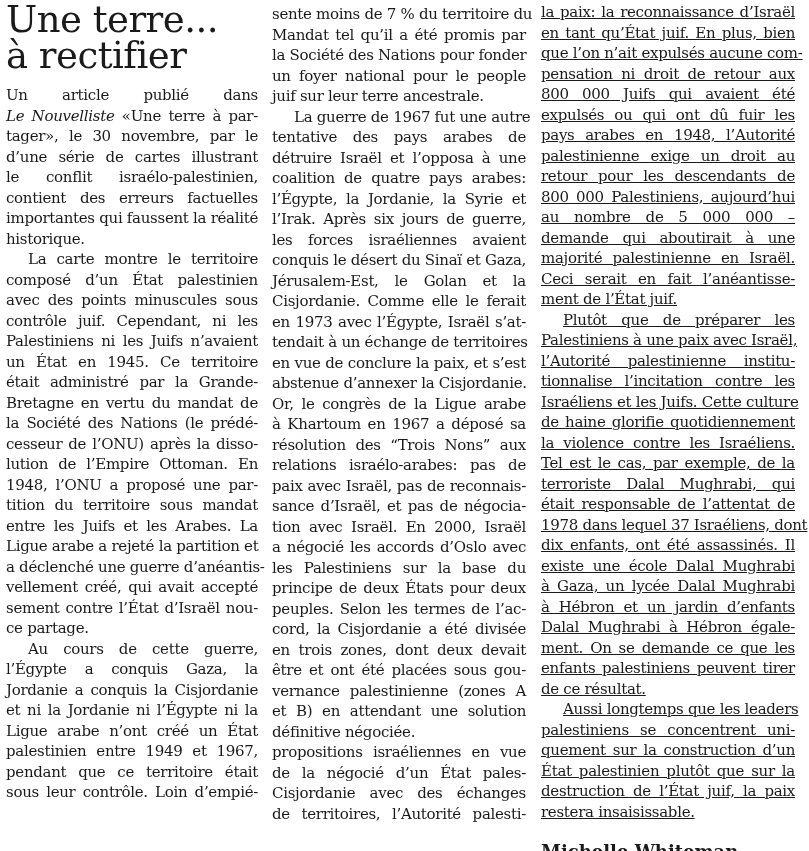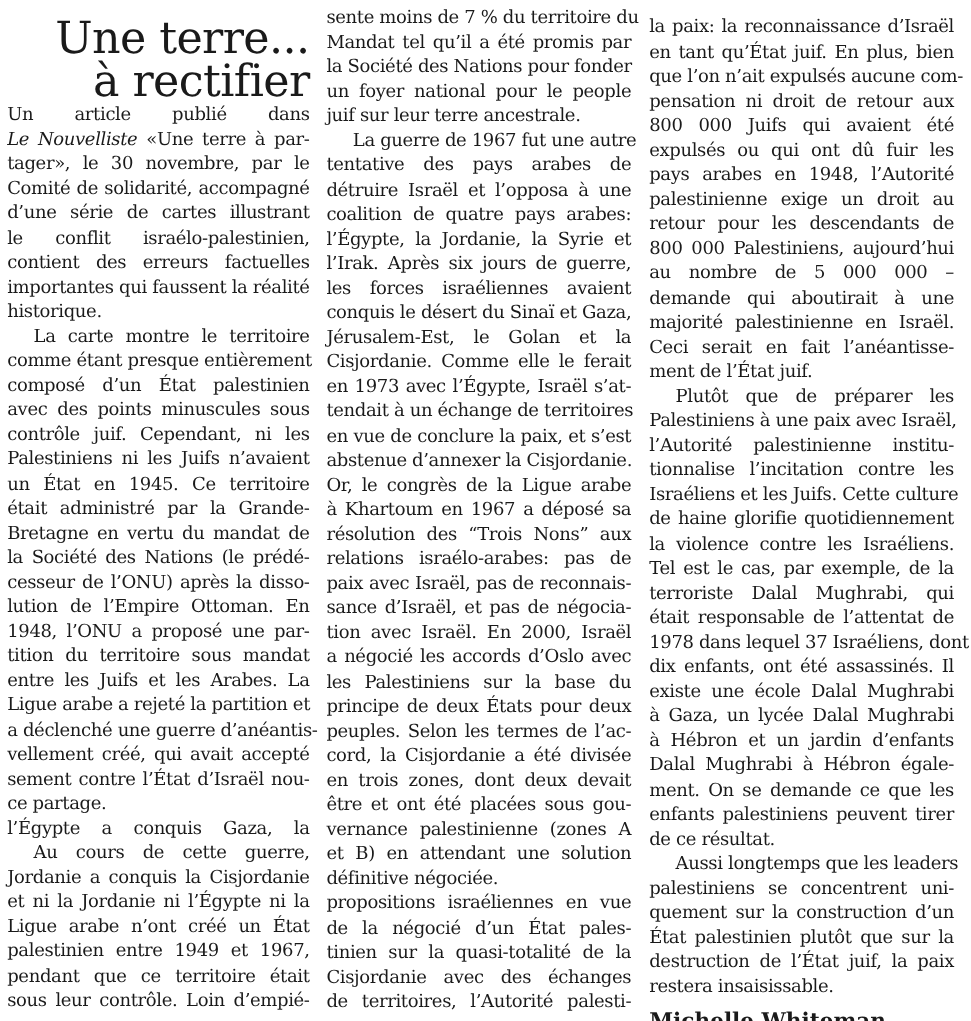--- a/index.html
+++ b/index.html
@@ -16,29 +16,28 @@
   #col1 { left: 6px; width: 252px; }
   #col2 { left: 272px; width: 254px; }
   #col3 { left: 541px; width: 254px; }
   .headline {
     font-family: "DejaVu Serif", "Liberation Serif", serif;
     font-weight: normal;
     font-size: 37px;
     line-height: 36px;
     letter-spacing: -0.5px;
     margin: 0;
-    padding-top: 14px;
+    padding-top: 2px;
     color: #1a1a1a;
-    text-align: right;
   }
   .headline .hl { display: block; white-space: nowrap; }
   .body-lines { position: absolute; left: 0; right: 0; }
   #col1 .body-lines { top: 85px; }
   #col2 .body-lines { top: 4px; }
-  #col3 .body-lines { top: 12px; }
+  #col3 .body-lines { top: 2px; text-decoration: underline; }
   .ln {
     display: block;
     height: 20.5px;
     line-height: 20.5px;
     font-size: 15px;
     white-space: nowrap;
     text-align: justify;
     text-align-last: justify;
     letter-spacing: -0.3px;
   }
@@ -55,48 +54,46 @@
 
 <div class="col" id="col1">
   <h1 class="headline">
     <span class="hl">Une terre...</span>
     <span class="hl">à rectifier</span>
   </h1>
   <div class="body-lines">
       <span class="ln">Un article publié dans</span>
       <span class="ln"><i>Le Nouvelliste</i> <span>«Une terre à par-</span></span>
       <span class="ln">tager», le 30 novembre, par le</span>
-      <span class="ln">Comité de solidarité, accompagné</span>
       <span class="ln">d’une série de cartes illustrant</span>
       <span class="ln">le conflit israélo-palestinien,</span>
       <span class="ln">contient des erreurs factuelles</span>
       <span class="ln">importantes qui faussent la réalité</span>
       <span class="ln last">historique.</span>
       <span class="ln indent">La carte montre le territoire</span>
-      <span class="ln">comme étant presque entièrement</span>
       <span class="ln">composé d’un État palestinien</span>
       <span class="ln">avec des points minuscules sous</span>
       <span class="ln">contrôle juif. Cependant, ni les</span>
       <span class="ln">Palestiniens ni les Juifs n’avaient</span>
       <span class="ln">un État en 1945. Ce territoire</span>
       <span class="ln">était administré par la Grande-</span>
       <span class="ln">Bretagne en vertu du mandat de</span>
       <span class="ln">la Société des Nations (le prédé-</span>
       <span class="ln">cesseur de l’ONU) après la disso-</span>
       <span class="ln">lution de l’Empire Ottoman. En</span>
       <span class="ln">1948, l’ONU a proposé une par-</span>
       <span class="ln">tition du territoire sous mandat</span>
       <span class="ln">entre les Juifs et les Arabes. La</span>
       <span class="ln">Ligue arabe a rejeté la partition et</span>
       <span class="ln">a déclenché une guerre d’anéantis-</span>
       <span class="ln">vellement créé, qui avait accepté</span>
       <span class="ln">sement contre l’État d’Israël nou-</span>
       <span class="ln last">ce partage.</span>
+      <span class="ln indent">Au cours de cette guerre,</span>
       <span class="ln">l’Égypte a conquis Gaza, la</span>
-      <span class="ln indent">Au cours de cette guerre,</span>
       <span class="ln">Jordanie a conquis la Cisjordanie</span>
       <span class="ln">et ni la Jordanie ni l’Égypte ni la</span>
       <span class="ln">Ligue arabe n’ont créé un État</span>
       <span class="ln">palestinien entre 1949 et 1967,</span>
       <span class="ln">pendant que ce territoire était</span>
       <span class="ln">sous leur contrôle. Loin d’empié-</span>
     </div>
 </div>
 
 <div class="col" id="col2">
@@ -132,21 +129,20 @@
       <span class="ln">principe de deux États pour deux</span>
       <span class="ln">peuples. Selon les termes de l’ac-</span>
       <span class="ln">cord, la Cisjordanie a été divisée</span>
       <span class="ln">en trois zones, dont deux devait</span>
       <span class="ln">être et ont été placées sous gou-</span>
       <span class="ln">vernance palestinienne (zones A</span>
       <span class="ln">et B) en attendant une solution</span>
       <span class="ln last">définitive négociée.</span>
       <span class="ln">propositions israéliennes en vue</span>
       <span class="ln">de la négocié d’un État pales-</span>
-      <span class="ln">tinien sur la quasi-totalité de la</span>
       <span class="ln">Cisjordanie avec des échanges</span>
       <span class="ln">de territoires, l’Autorité palesti-</span>
     </div>
 </div>
 
 <div class="col" id="col3">
   <div class="body-lines">
   <span class="ln">la paix: la reconnaissance d’Israël</span>
       <span class="ln">en tant qu’État juif. En plus, bien</span>
       <span class="ln">que l’on n’ait expulsés aucune com-</span>

